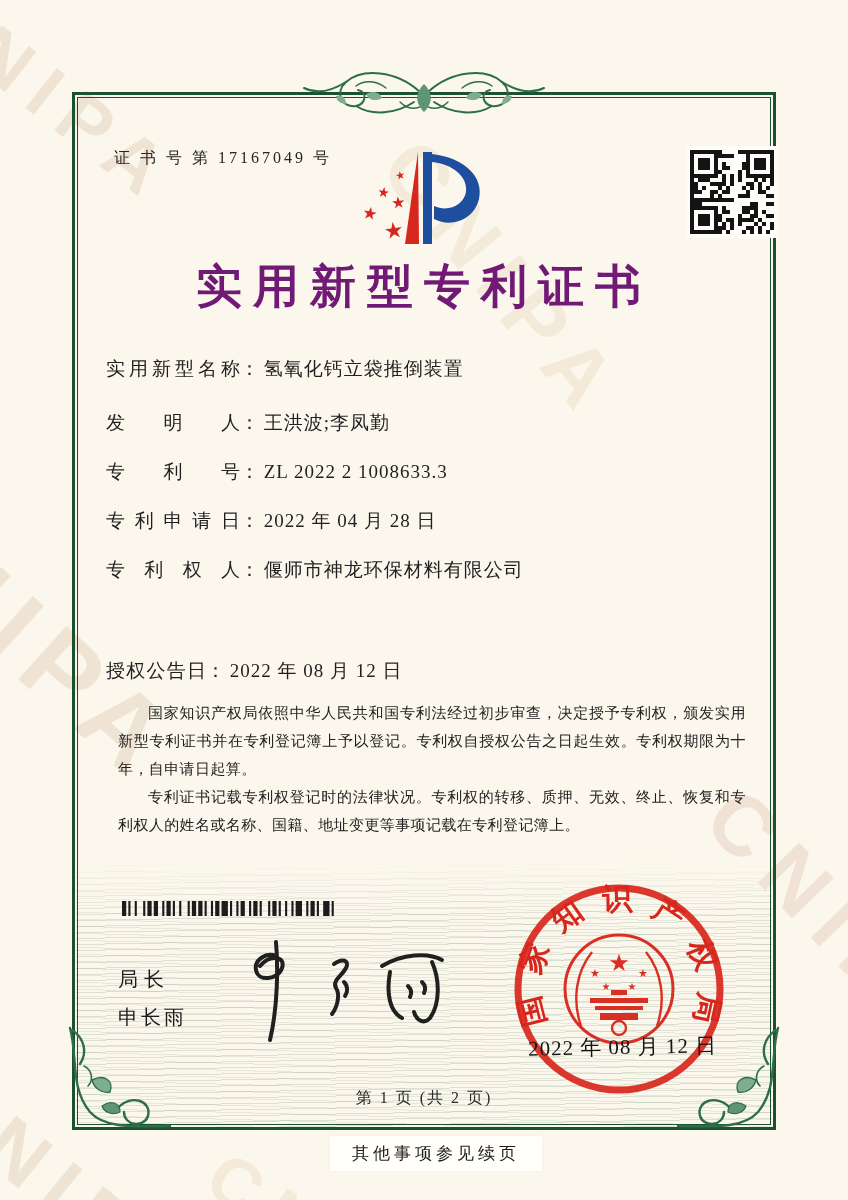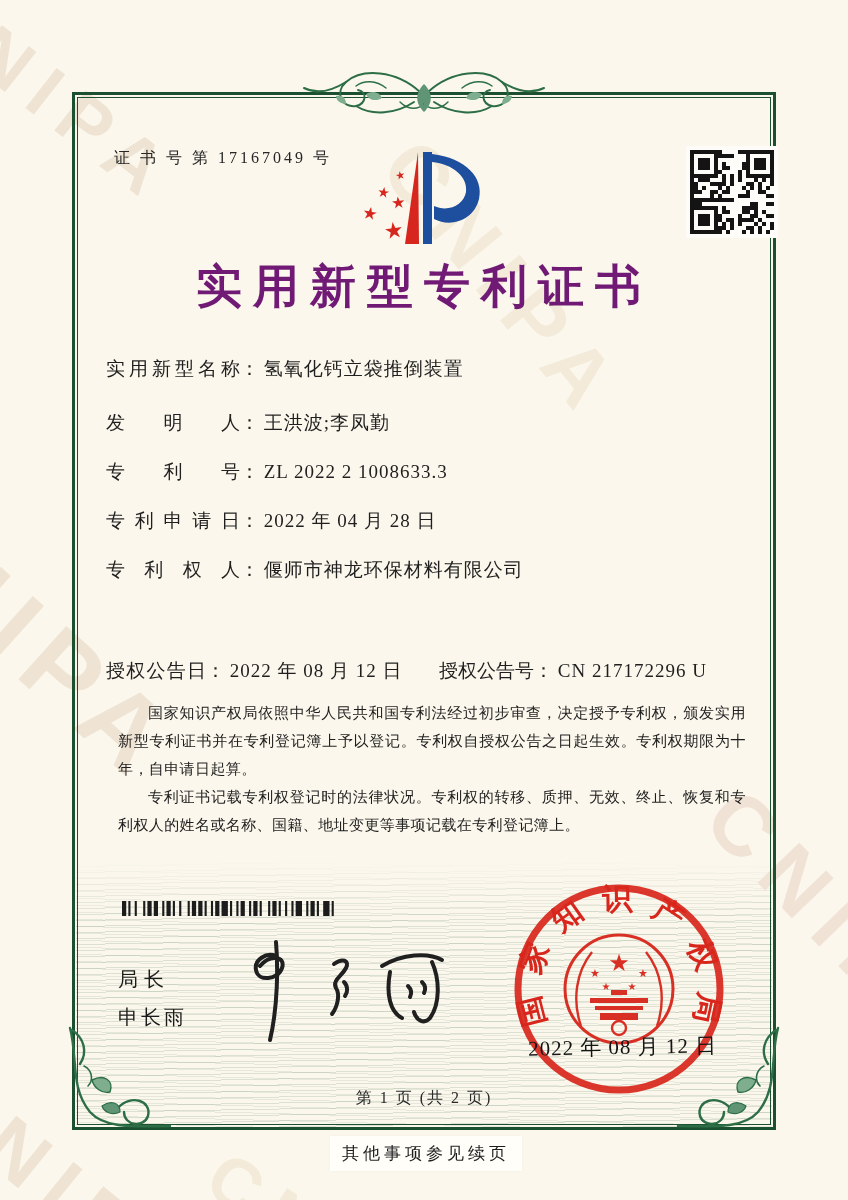--- a/index.html
+++ b/index.html
@@ -54,21 +54,21 @@
   .barcode{position:absolute; left:122px; top:901px; width:216px; height:15px;}
   .officer-title{position:absolute; left:118px; top:966px; font-size:20px; letter-spacing:6px; color:#1b1b1b;}
   .officer-name{position:absolute; left:118px; top:1004px; font-size:20px; letter-spacing:3px; color:#1b1b1b;}
   .signature{position:absolute; left:232px; top:936px;}
   .seal{position:absolute; left:508px; top:878px;}
   .seal-date{position:absolute; left:528px; top:1033px; z-index:4; font-size:21px;
     letter-spacing:1px; color:#141414; transform:rotate(-1deg);}
   .page-info{position:absolute; left:72px; top:1088px; width:704px; text-align:center;
     font-size:16px; letter-spacing:2px; color:#2a2a2a;}
   .note{position:absolute; left:330px; top:1136px; z-index:4; background:#fffef9;
-    padding:6px 12px; font-size:17px; letter-spacing:4px; color:#1d1d1d;
+    padding:6px 22px; font-size:17px; letter-spacing:4px; color:#1d1d1d;
     box-shadow:0 0 4px rgba(0,0,0,0.03);}
 </style>
 </head>
 <body>
 
 <div class="page">
 
   <div class="wm wm1">CNIPA</div>
   <div class="wm wm2">CNIPA</div>
   <div class="wm wm3">CNIPA</div>
@@ -384,24 +384,20 @@
       <span class="lbl">专利申请日</span><span>：</span>
       <span class="val">2022 年 04 月 28 日</span>
     </div>
     <div class="row" style="top:557px">
       <span class="lbl">专利权人</span><span>：</span>
       <span class="val">偃师市神龙环保材料有限公司</span>
     </div>
     <div class="row" style="top:658px">
       <span class="lbl narrow">授权公告日</span><span>：</span>
       <span class="val">2022 年 08 月 12 日</span>
-      <span class="grant-no">
-        <span>授权公告号</span><span>：</span>
-        <span class="val">CN 217172296 U</span>
-      </span>
     </div>
 
     <div class="paras">
       <p>国家知识产权局依照中华人民共和国专利法经过初步审查，决定授予专利权，颁发实用新型专利证书并在专利登记簿上予以登记。专利权自授权公告之日起生效。专利权期限为十年，自申请日起算。</p>
       <p>专利证书记载专利权登记时的法律状况。专利权的转移、质押、无效、终止、恢复和专利权人的姓名或名称、国籍、地址变更等事项记载在专利登记簿上。</p>
     </div>
 
     <div class="barcode"><svg width="216" height="15">
           <rect x="0.00" y="0" width="4.24" height="15" fill="#1c1c1c"></rect>
           <rect x="6.35" y="0" width="2.12" height="15" fill="#1c1c1c"></rect>

